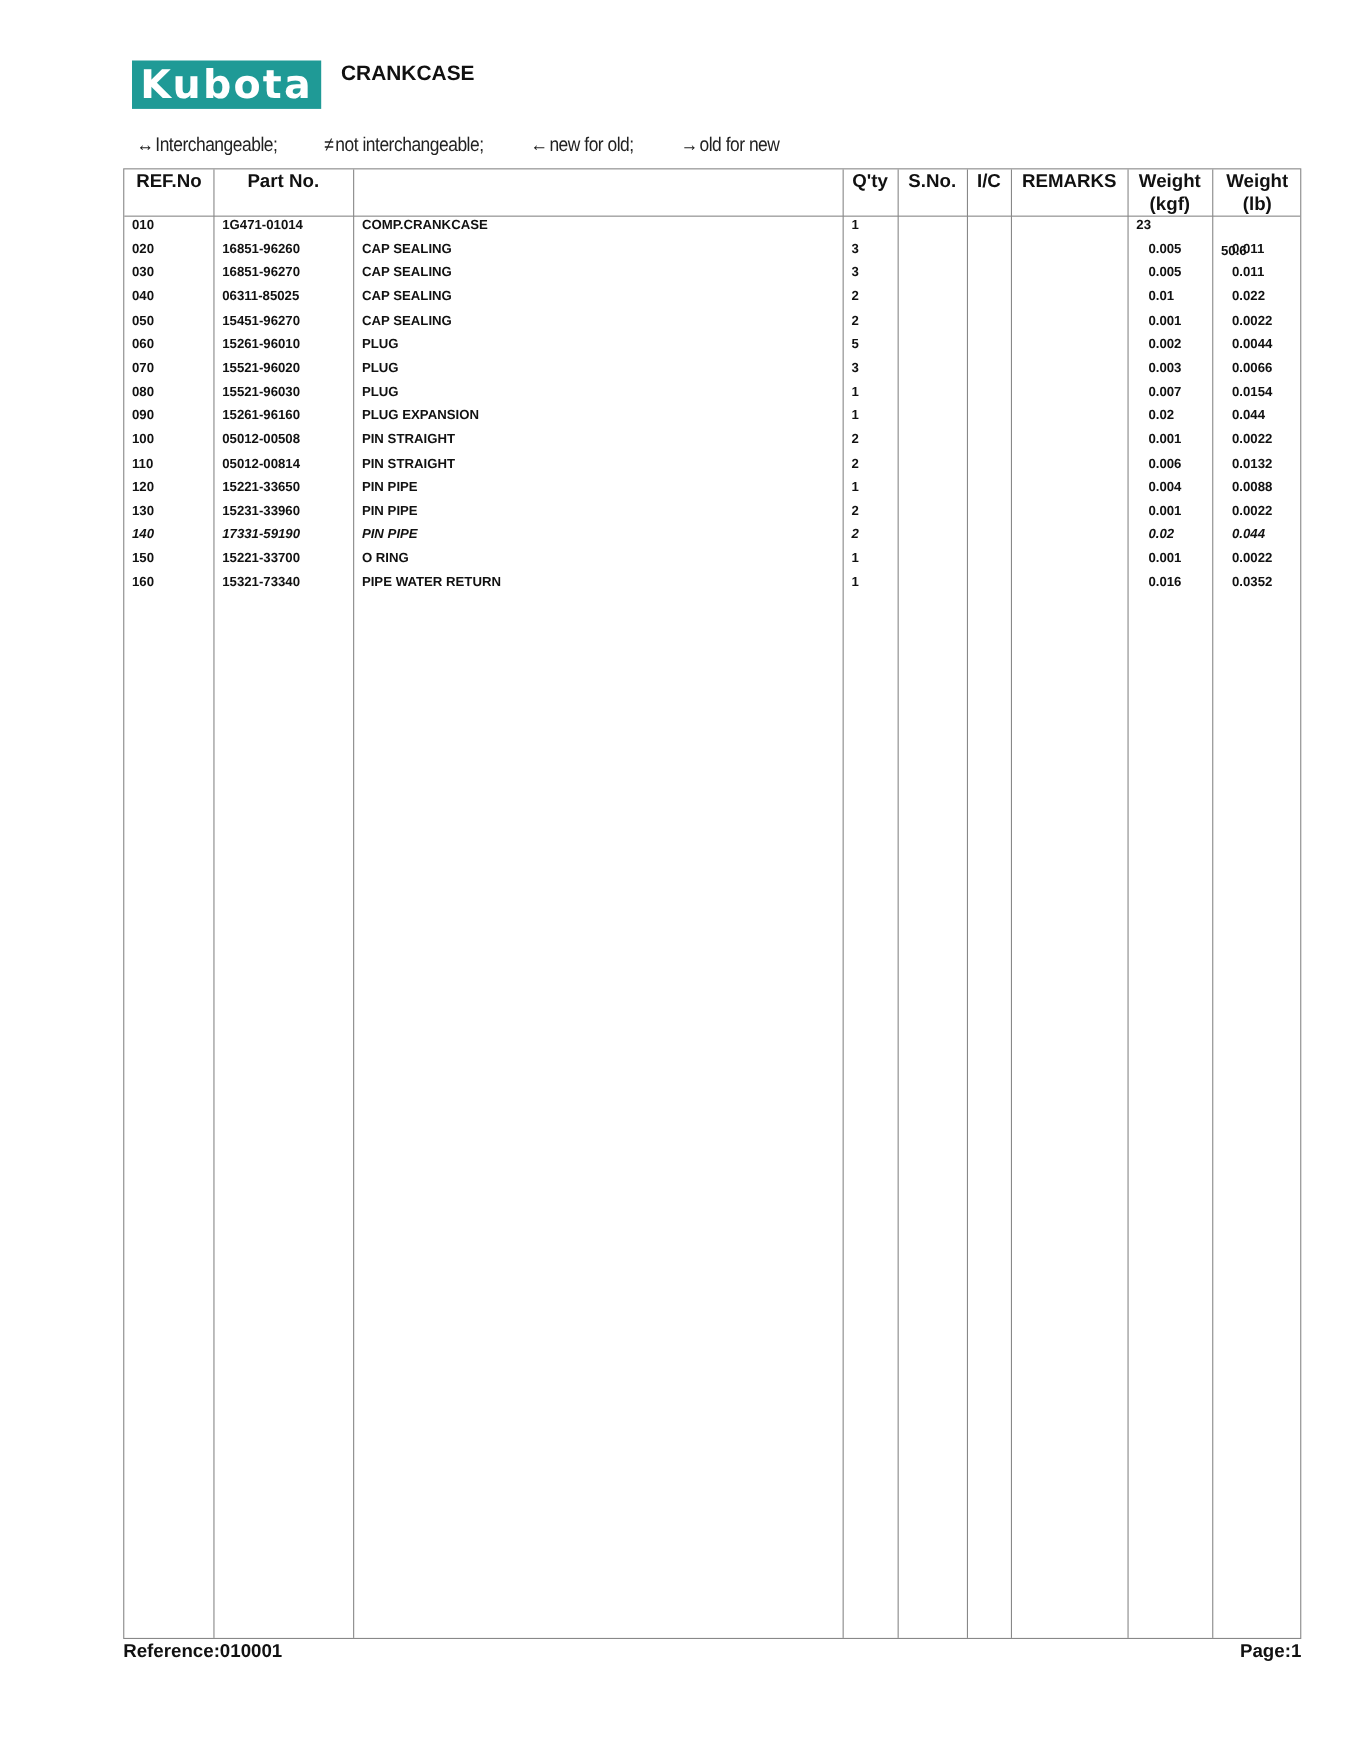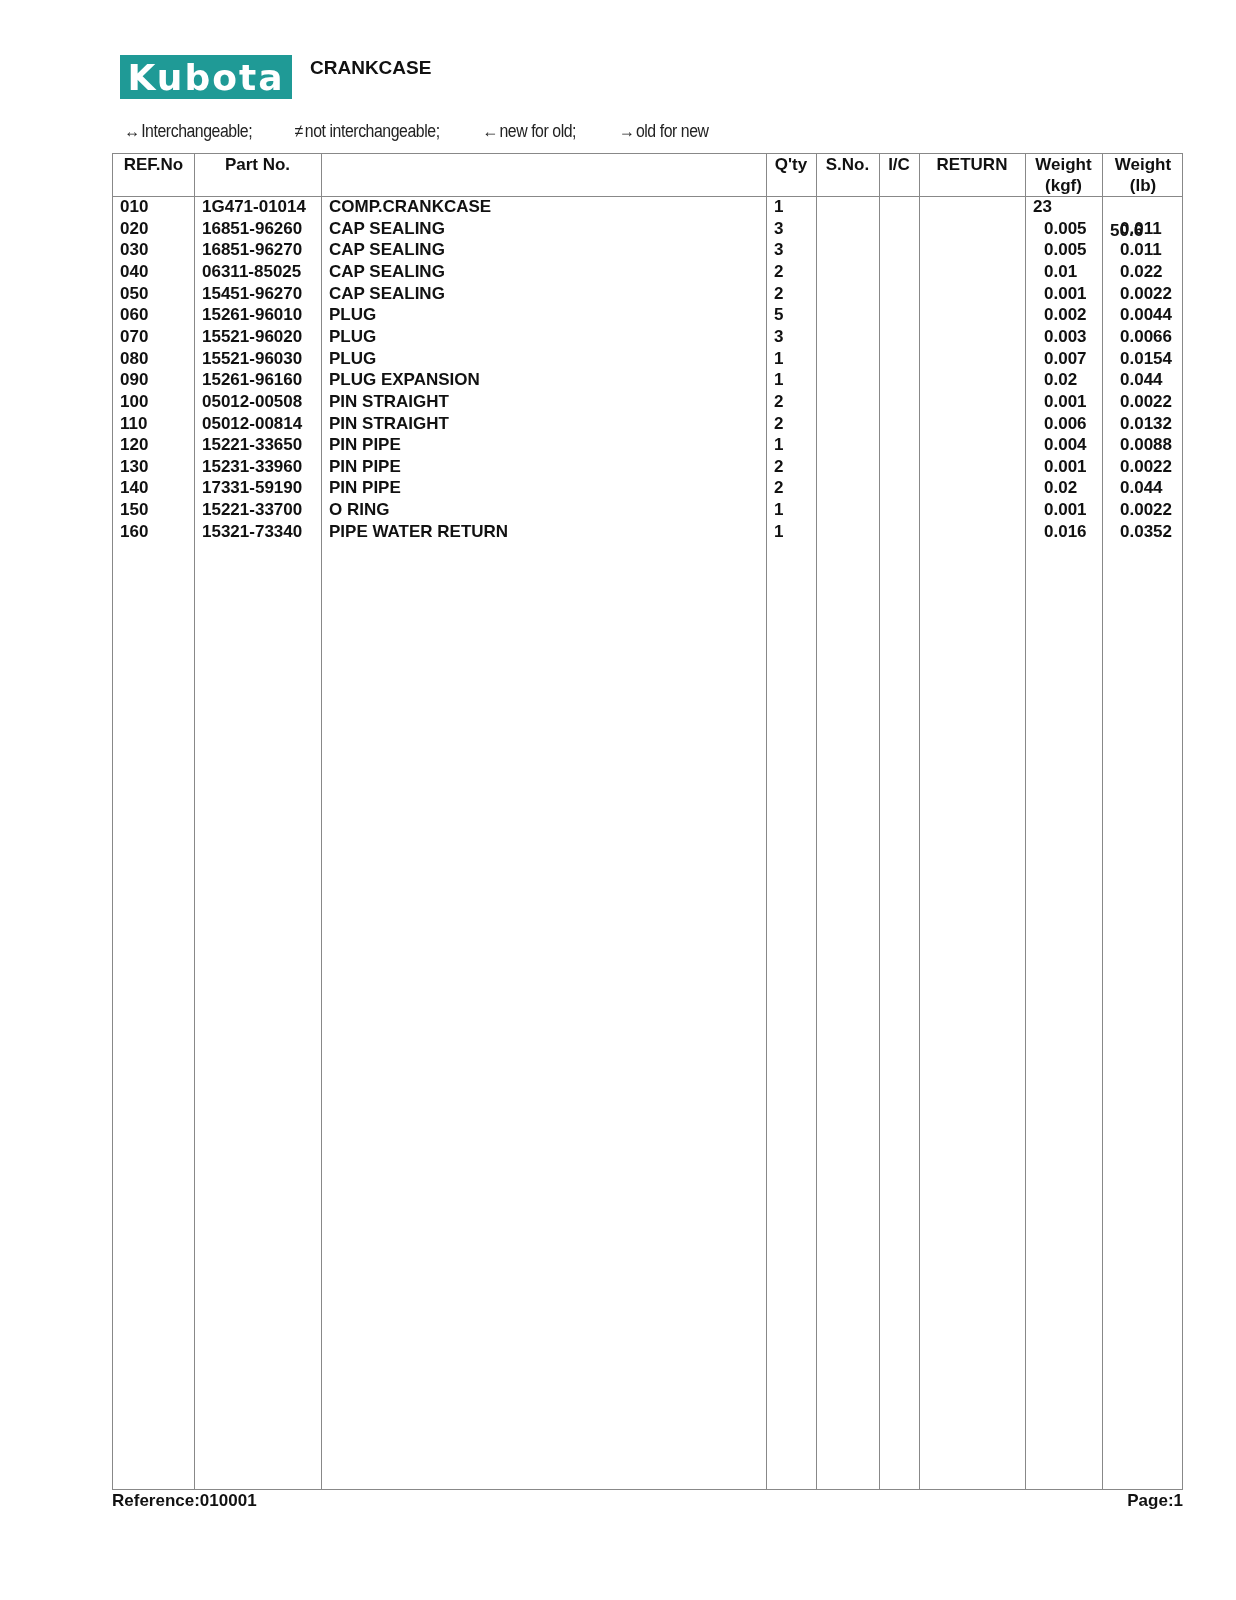--- a/index.html
+++ b/index.html
@@ -10,21 +10,21 @@
           font-family: "DejaVu Sans", sans-serif; font-size: 36px; font-weight: bold; letter-spacing: 2px; }
   .title { position: absolute; left: 310px; top: 57px; font-size: 19px; font-weight: bold; }
   .legend { position: absolute; left: 124px; top: 121px; font-size: 18px; color: #222;
             font-family: "Liberation Sans Narrow", "Liberation Sans", sans-serif; letter-spacing: -0.5px; transform: scaleX(0.88); transform-origin: left; white-space: nowrap; }
   .legend span { margin-right: 22px; }
   .table { position: absolute; left: 112px; top: 153px; width: 1071px; height: 1337px;
            border: 1px solid #888; box-sizing: border-box; }
   .vline { position: absolute; top: 0; bottom: 0; width: 0; border-left: 1px solid #888; }
   .hline { position: absolute; left: 0; right: 0; top: 42px; border-top: 1px solid #888; }
   .hdr { position: absolute; top: 0; font-size: 17px; font-weight: bold; text-align: center; line-height: 21px; }
-  .row { position: absolute; left: 0; right: 0; height: 21.6px; font-size: 17px; font-weight: bold; }
+  .row { position: absolute; left: 0; right: 0; height: 21.6px; font-size: 12px; font-weight: bold; }
   .cell { position: absolute; top: 0; white-space: nowrap; }
   .footer { position: absolute; top: 1491px; font-size: 17px; font-weight: bold; }
 </style>
 </head>
 <body>
 
 <div class="logo">Kubota</div>
 <div class="title">CRANKCASE</div>
 
 <div class="legend">
@@ -44,21 +44,21 @@
   <div class="vline" style="left:806px"></div>
   <div class="vline" style="left:912px"></div>
   <div class="vline" style="left:989px"></div>
   <div class="hline"></div>
 
   <div class="hdr" style="left:0;width:81px">REF.No</div>
   <div class="hdr" style="left:81px;width:127px">Part No.</div>
   <div class="hdr" style="left:653px;width:50px">Q'ty</div>
   <div class="hdr" style="left:703px;width:63px">S.No.</div>
   <div class="hdr" style="left:766px;width:40px">I/C</div>
-  <div class="hdr" style="left:806px;width:106px">RETURN</div>
+  <div class="hdr" style="left:806px;width:106px">REMARKS</div>
   <div class="hdr" style="left:912px;width:77px">Weight<br>(kgf)</div>
   <div class="hdr" style="left:989px;width:82px">Weight<br>(lb)</div>
 
   <div id="rows">
       <div class="row" style="top: 43px;">
         <span class="cell" style="left: 7px;">010</span>
         <span class="cell" style="left: 89px;">1G471-01014</span>
         <span class="cell" style="left: 216px;">COMP.CRANKCASE</span>
         <span class="cell" style="left: 661px;">1</span>
         <span class="cell" style="left: 711px;"></span>
@@ -192,21 +192,21 @@
         <span class="cell" style="left: 7px;">130</span>
         <span class="cell" style="left: 89px;">15231-33960</span>
         <span class="cell" style="left: 216px;">PIN PIPE</span>
         <span class="cell" style="left: 661px;">2</span>
         <span class="cell" style="left: 711px;"></span>
         <span class="cell" style="left: 774px;"></span>
         <span class="cell" style="left: 814px;"></span>
         <span class="cell" style="left: 931px;">0.001</span>
         <span class="cell" style="left: 1007px;">0.0022</span>
       </div>
-      <div class="row" style="top: 324.45px;">
+      <div class="row" style="top: 324.45px; font-style: italic;">
         <span class="cell" style="left: 7px;">140</span>
         <span class="cell" style="left: 89px;">17331-59190</span>
         <span class="cell" style="left: 216px;">PIN PIPE</span>
         <span class="cell" style="left: 661px;">2</span>
         <span class="cell" style="left: 711px;"></span>
         <span class="cell" style="left: 774px;"></span>
         <span class="cell" style="left: 814px;"></span>
         <span class="cell" style="left: 931px;">0.02</span>
         <span class="cell" style="left: 1007px;">0.044</span>
       </div>

